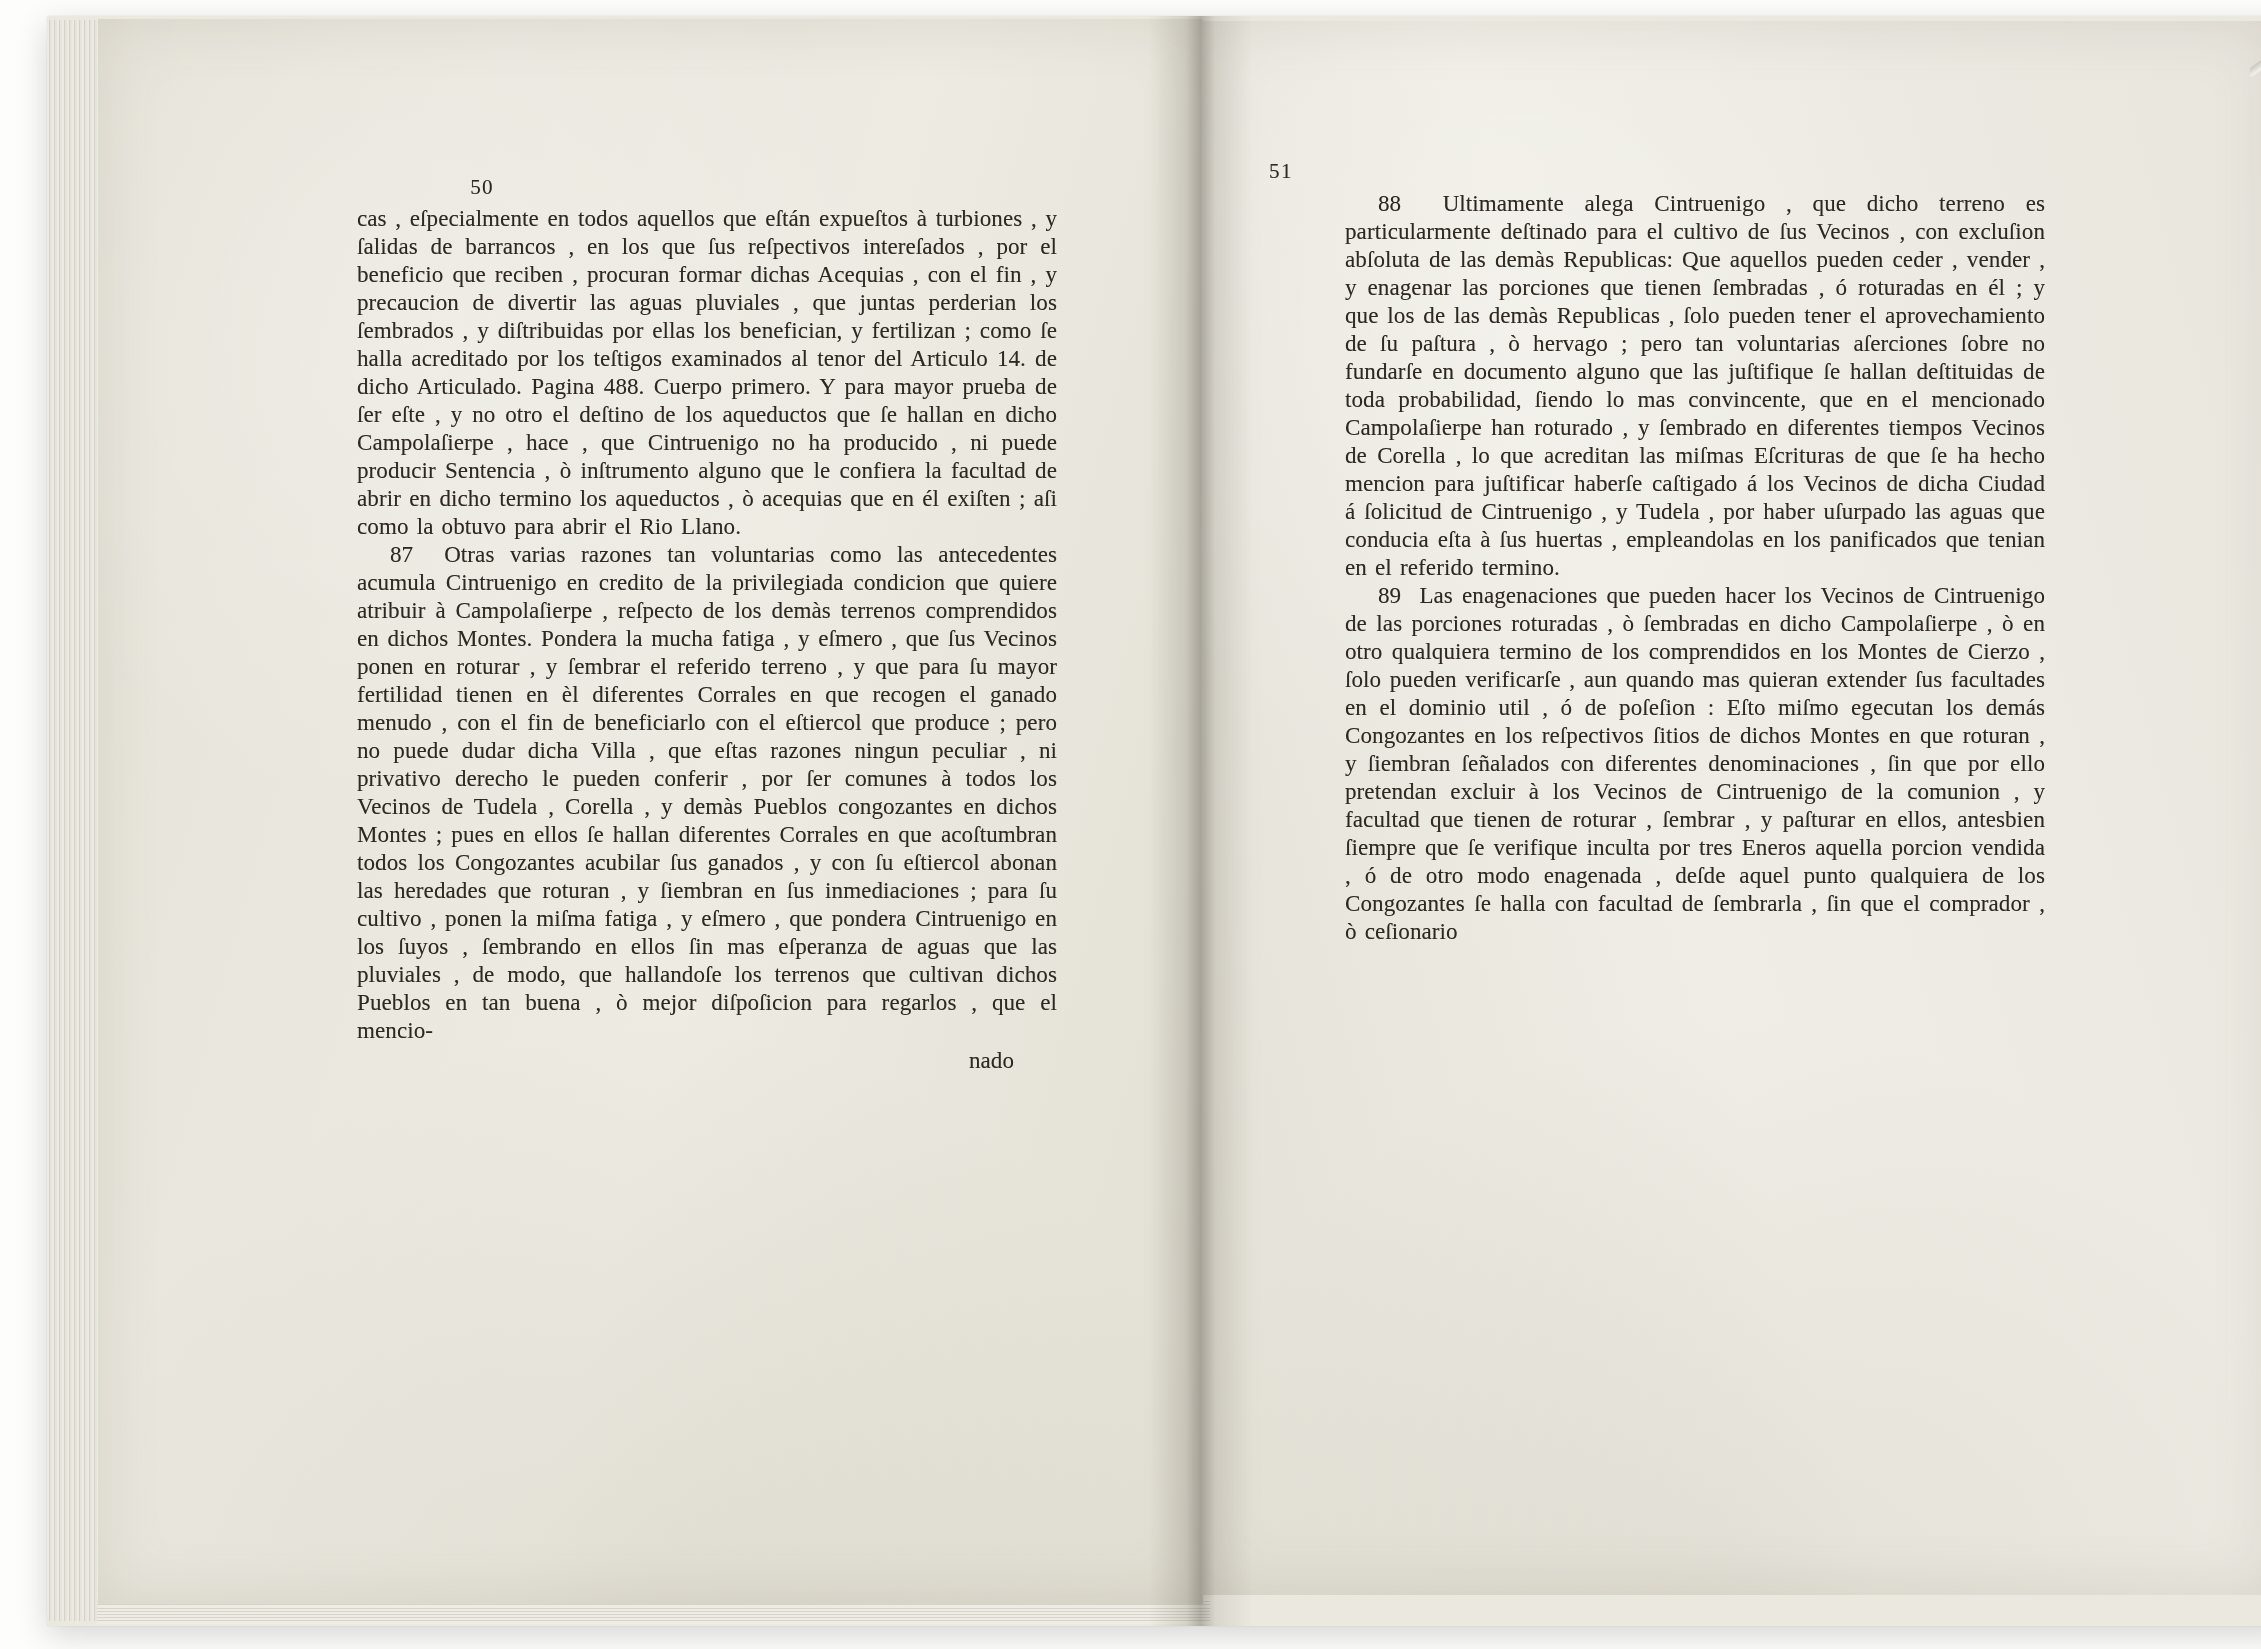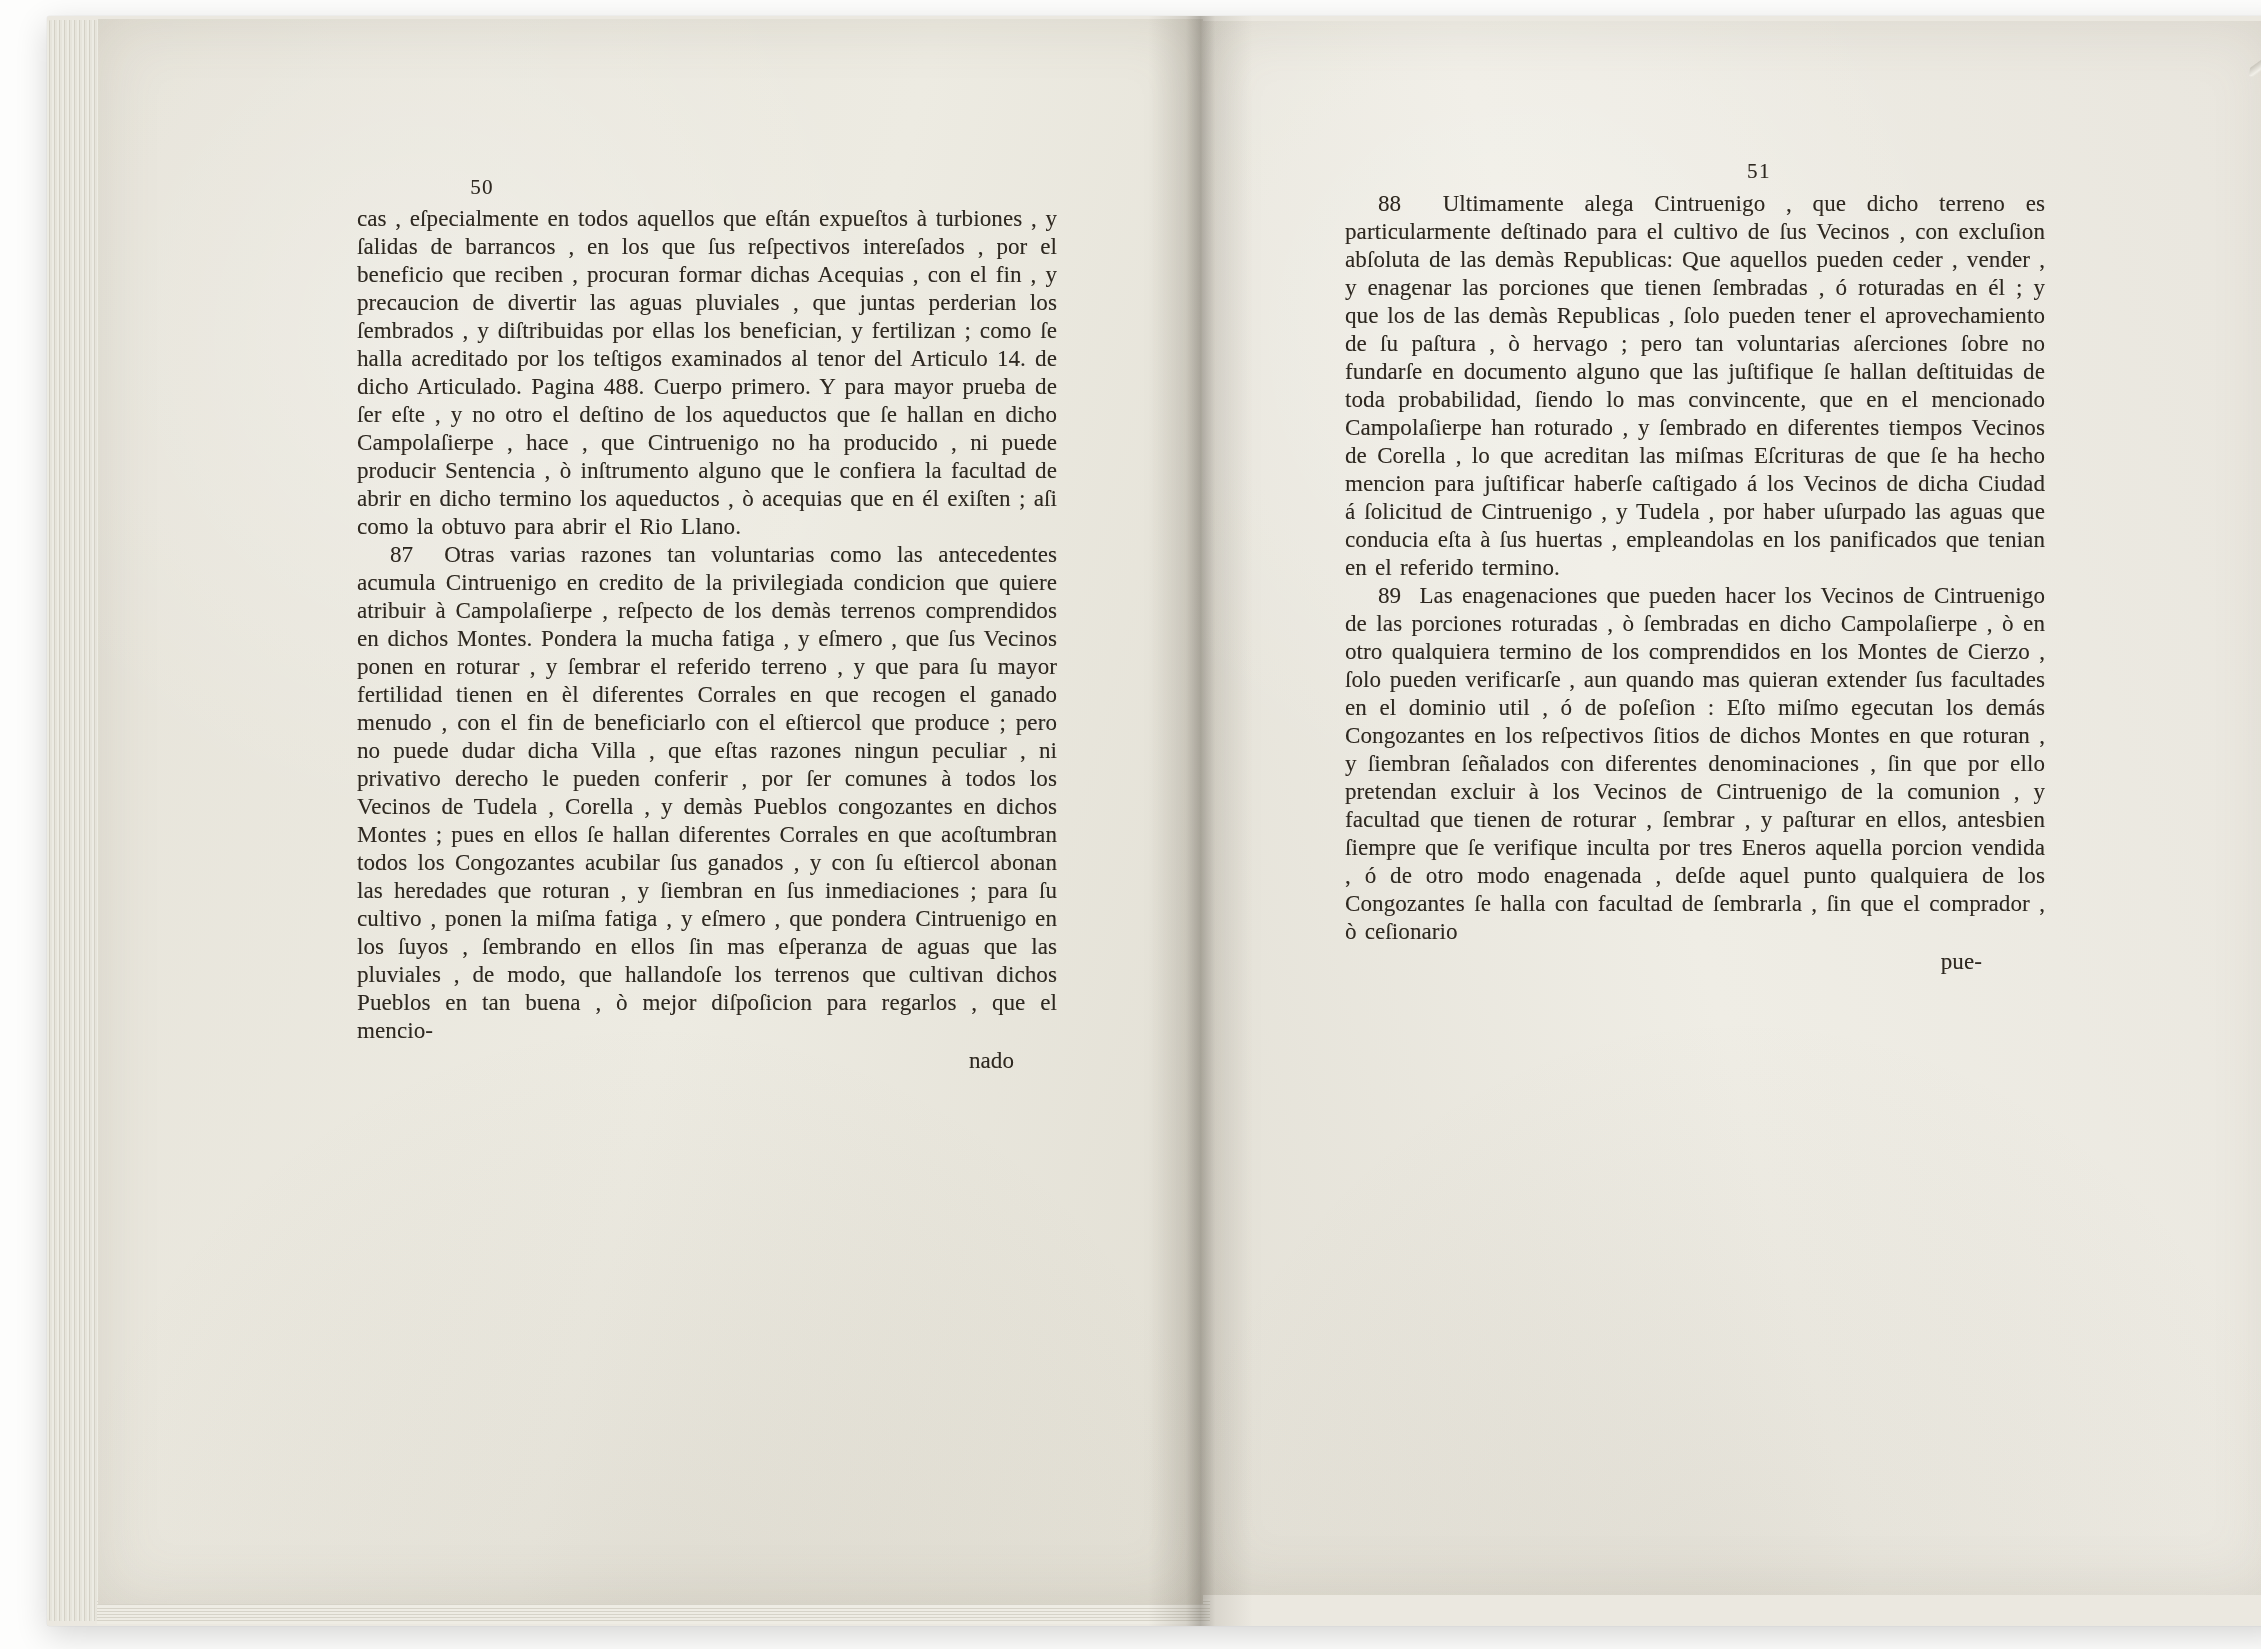--- a/index.html
+++ b/index.html
@@ -105,24 +105,24 @@
     letter-spacing:1.4px;
     text-shadow:0.2px 0.2px 0.3px rgba(46,40,32,0.35);
   }
   .pagenum.pn-left{
     left:311px;
     top:159px;
     width:136px;
     text-align:right;
   }
   .pagenum.pn-right{
-    left:1362px;
+    left:1222px;
     top:143px;
     width:700px;
-    text-align:center;
+    text-align:left;
     font-family:Liberation Serif, serif;
   }
   .textblock{
     position:absolute;
     width:700px;
     font-size:23px;
     line-height:28px;
     color:var(--ink);
     text-align:justify;
     word-spacing:2.3px;
@@ -173,18 +173,17 @@
 
   <div class="textblock tb-left">
     <p class="continued">cas , eſpecialmente en todos aquellos que eſtán expueſtos à turbiones , y ſalidas de barrancos , en los que ſus reſpectivos intereſados , por el beneficio que reciben , procuran formar dichas Acequias , con el fin , y precaucion de divertir las aguas pluviales , que juntas perderian los ſembrados , y diſtribuidas por ellas los benefician, y fertilizan ; como ſe halla acreditado por los teſtigos examinados al tenor del Articulo 14. de dicho Articulado. Pagina 488. Cuerpo primero. Y para mayor prueba de ſer eſte , y no otro el deſtino de los aqueductos que ſe hallan en dicho Campolaſierpe , hace , que Cintruenigo no ha producido , ni puede producir Sentencia , ò inſtrumento alguno que le confiera la facultad de abrir en dicho termino los aqueductos , ò acequias que en él exiſten ; aſi como la obtuvo para abrir el Rio Llano.</p>
     <p class="numbered">87&nbsp;&nbsp;Otras varias razones tan voluntarias como las antecedentes acumula Cintruenigo en credito de la privilegiada condicion que quiere atribuir à Campolaſierpe , reſpecto de los demàs terrenos comprendidos en dichos Montes. Pondera la mucha fatiga , y eſmero , que ſus Vecinos ponen en roturar , y ſembrar el referido terreno , y que para ſu mayor fertilidad tienen en èl diferentes Corrales en que recogen el ganado menudo , con el fin de beneficiarlo con el eſtiercol que produce ; pero no puede dudar dicha Villa , que eſtas razones ningun peculiar , ni privativo derecho le pueden conferir , por ſer comunes à todos los Vecinos de Tudela , Corella , y demàs Pueblos congozantes en dichos Montes ; pues en ellos ſe hallan diferentes Corrales en que acoſtumbran todos los Congozantes acubilar ſus ganados , y con ſu eſtiercol abonan las heredades que roturan , y ſiembran en ſus inmediaciones ; para ſu cultivo , ponen la miſma fatiga , y eſmero , que pondera Cintruenigo en los ſuyos , ſembrando en ellos ſin mas eſperanza de aguas que las pluviales , de modo, que hallandoſe los terrenos que cultivan dichos Pueblos en tan buena , ò mejor diſpoſicion para regarlos , que el mencio-</p>
     <div class="catchword">nado</div>
   </div>
 
   <div class="textblock tb-right">
     <p class="numbered">88&nbsp;&nbsp;Ultimamente alega Cintruenigo , que dicho terreno es particularmente deſtinado para el cultivo de ſus Vecinos , con excluſion abſoluta de las demàs Republicas: Que aquellos pueden ceder , vender , y enagenar las porciones que tienen ſembradas , ó roturadas en él ; y que los de las demàs Republicas , ſolo pueden tener el aprovechamiento de ſu paſtura , ò hervago ; pero tan voluntarias aſerciones ſobre no fundarſe en documento alguno que las juſtifique ſe hallan deſtituidas de toda probabilidad, ſiendo lo mas convincente, que en el mencionado Campolaſierpe han roturado , y ſembrado en diferentes tiempos Vecinos de Corella , lo que acreditan las miſmas Eſcrituras de que ſe ha hecho mencion para juſtificar haberſe caſtigado á los Vecinos de dicha Ciudad á ſolicitud de Cintruenigo , y Tudela , por haber uſurpado las aguas que conducia eſta à ſus huertas , empleandolas en los panificados que tenian en el referido termino.</p>
     <p class="numbered">89&nbsp;&nbsp;Las enagenaciones que pueden hacer los Vecinos de Cintruenigo de las porciones roturadas , ò ſembradas en dicho Campolaſierpe , ò en otro qualquiera termino de los comprendidos en los Montes de Cierzo , ſolo pueden verificarſe , aun quando mas quieran extender ſus facultades en el dominio util , ó de poſeſion : Eſto miſmo egecutan los demás Congozantes en los reſpectivos ſitios de dichos Montes en que roturan , y ſiembran ſeñalados con diferentes denominaciones , ſin que por ello pretendan excluir à los Vecinos de Cintruenigo de la comunion , y facultad que tienen de roturar , ſembrar , y paſturar en ellos, antesbien ſiempre que ſe verifique inculta por tres Eneros aquella porcion vendida , ó de otro modo enagenada , deſde aquel punto qualquiera de los Congozantes ſe halla con facultad de ſembrarla , ſin que el comprador , ò ceſionario</p>
-    <div class="catchword">pue-</div>
   </div>
 
   <div class="corner-curl"></div>
 </div>
 
 
 </body></html>

